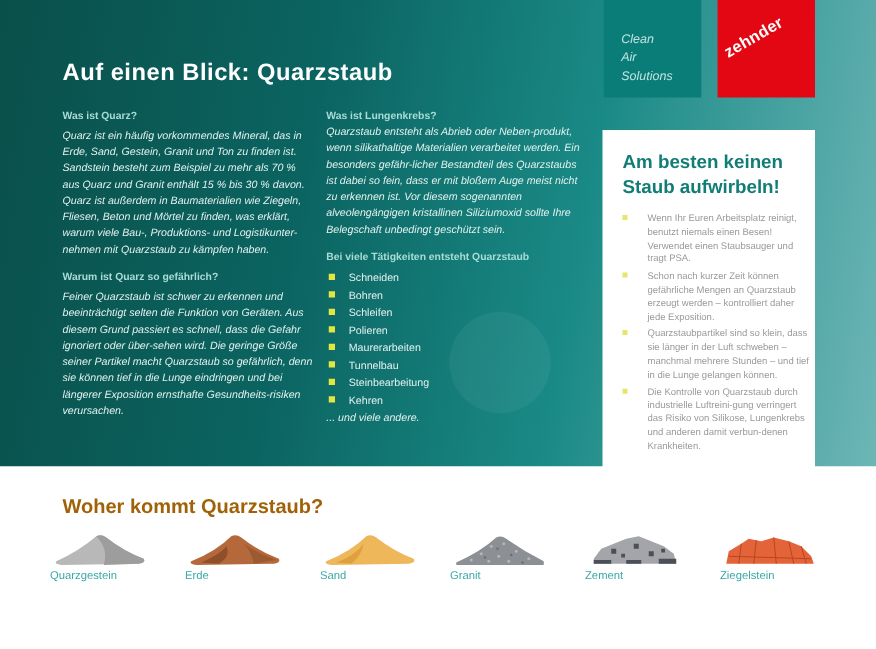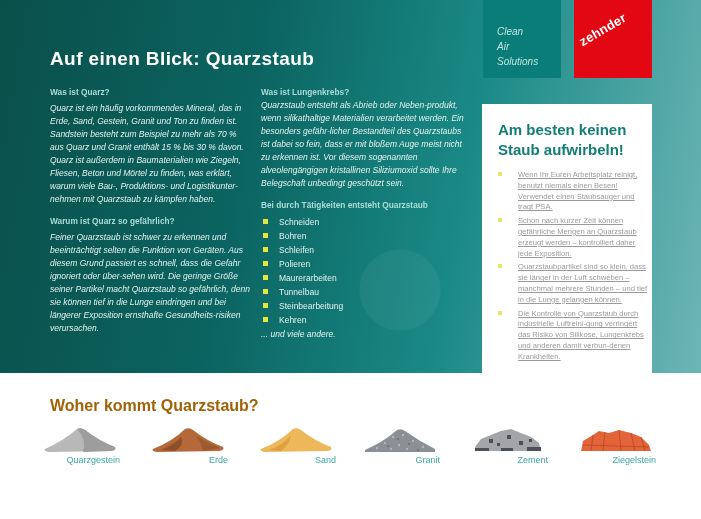--- a/index.html
+++ b/index.html
@@ -50,28 +50,28 @@
     }
     .card {
       position: absolute; left: 482px; top: 104px; width: 170px; height: 300px;
       background: #fff;
     }
     .card-title {
       position: absolute; left: 16px; top: 16px; margin: 0; width: 150px;
       color: #127d76; font-size: 15px; font-weight: bold; line-height: 20px;
     }
     .tips { position: absolute; left: 16px; top: 66px; width: 150px; list-style: none; margin: 0; padding: 0; }
-    .tips li { position: relative; padding-left: 20px; color: #9a9a9a; font-size: 7.6px; line-height: 10.8px; margin-bottom: 3px; text-decoration: underline; }
+    .tips li { position: relative; padding-left: 20px; color: #9a9a9a; font-size: 7.6px; line-height: 10.8px; margin-bottom: 3px; }
     .tips .bullet { left: 0; top: 2px; width: 4px; height: 4px; background: #e5e66b; }
     .source-title {
       position: absolute; left: 50px; top: 397px; margin: 0;
       color: #a16207; font-size: 16px; font-weight: bold;
     }
     .sources { position: absolute; left: 40px; top: 425px; width: 620px; height: 50px; }
-    .src { position: absolute; top: 0; width: 80px; text-align: right; }
+    .src { position: absolute; top: 0; width: 80px; text-align: left; }
     .src svg { display: block; margin: 0 auto; }
     .src-label { display: block; color: #3aa9a5; font-size: 9px; margin-top: 2px; }
   </style>
 </head>
 <body>
 
 <div class="hero"></div>
 
 <div class="brand-box">
   <span>Clean</span>
@@ -87,21 +87,21 @@
 <div class="col col1">
   <p class="subhead">Was ist Quarz?</p>
   <p class="para">Quarz ist ein häufig vorkommendes Mineral, das in Erde, Sand, Gestein, Granit und Ton zu finden ist. Sandstein besteht zum Beispiel zu mehr als 70 % aus Quarz und Granit enthält 15 % bis 30 % davon. Quarz ist außerdem in Baumaterialien wie Ziegeln, Fliesen, Beton und Mörtel zu finden, was erklärt, warum viele Bau-, Produktions- und Logistikunter-nehmen mit Quarzstaub zu kämpfen haben.</p>
   <p class="subhead">Warum ist Quarz so gefährlich?</p>
   <p class="para">Feiner Quarzstaub ist schwer zu erkennen und beeinträchtigt selten die Funktion von Geräten. Aus diesem Grund passiert es schnell, dass die Gefahr ignoriert oder über-sehen wird. Die geringe Größe seiner Partikel macht Quarzstaub so gefährlich, denn sie können tief in die Lunge eindringen und bei längerer Exposition ernsthafte Gesundheits-risiken verursachen.</p>
 </div>
 
 <div class="col col2">
   <p class="subhead">Was ist Lungenkrebs?</p>
   <p class="para">Quarzstaub entsteht als Abrieb oder Neben-produkt, wenn silikathaltige Materialien verarbeitet werden. Ein besonders gefähr-licher Bestandteil des Quarzstaubs ist dabei so fein, dass er mit bloßem Auge meist nicht zu erkennen ist. Vor diesem sogenannten alveolengängigen kristallinen Siliziumoxid sollte Ihre Belegschaft unbedingt geschützt sein.</p>
-  <p class="subhead" style="margin-bottom:3px">Bei durch Tätigkeiten entsteht Quarzstaub</p>
+  <p class="subhead" style="margin-bottom:3px">Bei viele Tätigkeiten entsteht Quarzstaub</p>
   <ul class="act-list">
     <li><span class="bullet"></span><span>Schneiden</span></li>
     <li><span class="bullet"></span><span>Bohren</span></li>
     <li><span class="bullet"></span><span>Schleifen</span></li>
     <li><span class="bullet"></span><span>Polieren</span></li>
     <li><span class="bullet"></span><span>Maurerarbeiten</span></li>
     <li><span class="bullet"></span><span>Tunnelbau</span></li>
     <li><span class="bullet"></span><span>Steinbearbeitung</span></li>
     <li><span class="bullet"></span><span>Kehren</span></li>
   </ul>

